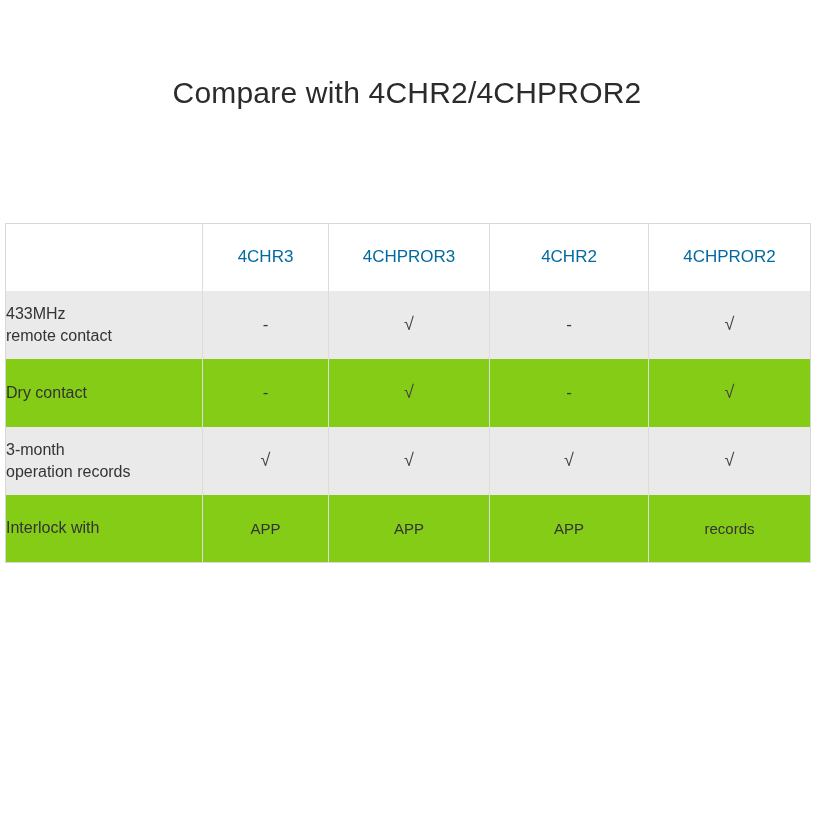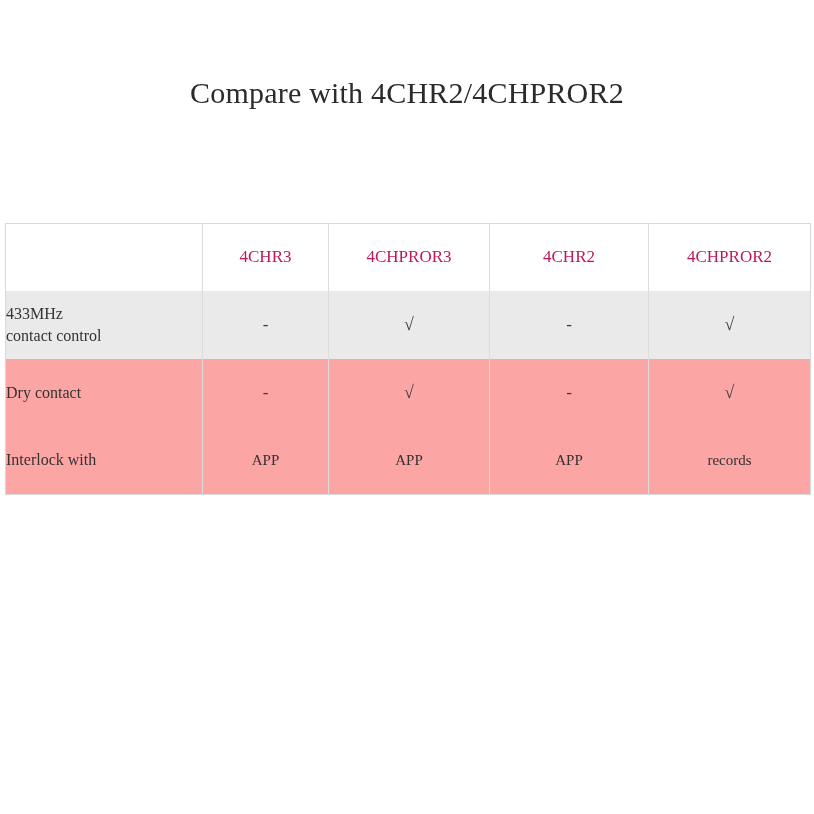--- a/index.html
+++ b/index.html
@@ -12,21 +12,20 @@
     background: #ffffff;
     font-family: "Liberation Sans", sans-serif;
     color: #333333;
     overflow: hidden;
   }
   .page {
     position: relative;
     width: 814px;
     height: 673px;
     box-sizing: border-box;
-    font-family: Liberation Serif, serif;
   }
   .page-title {
     position: absolute;
     top: 76px;
     left: 0;
     width: 814px;
     text-align: center;
     font-size: 30px;
     font-weight: 400;
     color: #2b2b2b;
@@ -64,28 +63,28 @@
   }
   table.compare th:last-child,
   table.compare td:last-child {
     border-right: none;
   }
 
   thead tr.header-row { height: 67px; background: #ffffff; }
   thead th {
     font-size: 17px;
     font-weight: 400;
-    color: #be185d;
+    color: #0369a1;
     text-align: center;
   }
   thead th.label-head { text-align: left; }
 
   tbody tr { height: 68px; }
   tbody tr.shaded td { background: #eaeaea; }
-  tbody tr.plain td { background: #fca5a5; }
+  tbody tr.plain td { background: #84cc16; }
 
   td.row-label {
     text-align: left;
     padding-left: 21px;
     font-size: 16px;
     color: #333333;
     line-height: 1.35;
   }
   td.row-label .l2 { display: block; }
   td.cell {
@@ -122,31 +121,38 @@
         <tr class="header-row">
           <th class="label-head"></th>
           <th>4CHR3</th>
           <th>4CHPROR3</th>
           <th>4CHR2</th>
           <th>4CHPROR2</th>
         </tr>
       </thead>
       <tbody id="table-body">
           <tr class="shaded">
-            <td class="row-label"><span>433MHz</span><span class="l2">contact control</span></td>
+            <td class="row-label"><span>433MHz</span><span class="l2">remote contact</span></td>
             <td class="cell dash">-</td>
             <td class="cell mark">√</td>
             <td class="cell dash">-</td>
             <td class="cell mark">√</td>
           </tr>
           <tr class="plain">
             <td class="row-label"><span>Dry contact</span></td>
             <td class="cell dash">-</td>
             <td class="cell mark">√</td>
             <td class="cell dash">-</td>
+            <td class="cell mark">√</td>
+          </tr>
+          <tr class="shaded">
+            <td class="row-label"><span>3-month</span><span class="l2">operation records</span></td>
+            <td class="cell mark">√</td>
+            <td class="cell mark">√</td>
+            <td class="cell mark">√</td>
             <td class="cell mark">√</td>
           </tr>
           <tr class="plain">
             <td class="row-label"><span>Interlock with</span></td>
             <td class="cell">APP</td>
             <td class="cell">APP</td>
             <td class="cell">APP</td>
             <td class="cell">records</td>
           </tr>
         </tbody>

